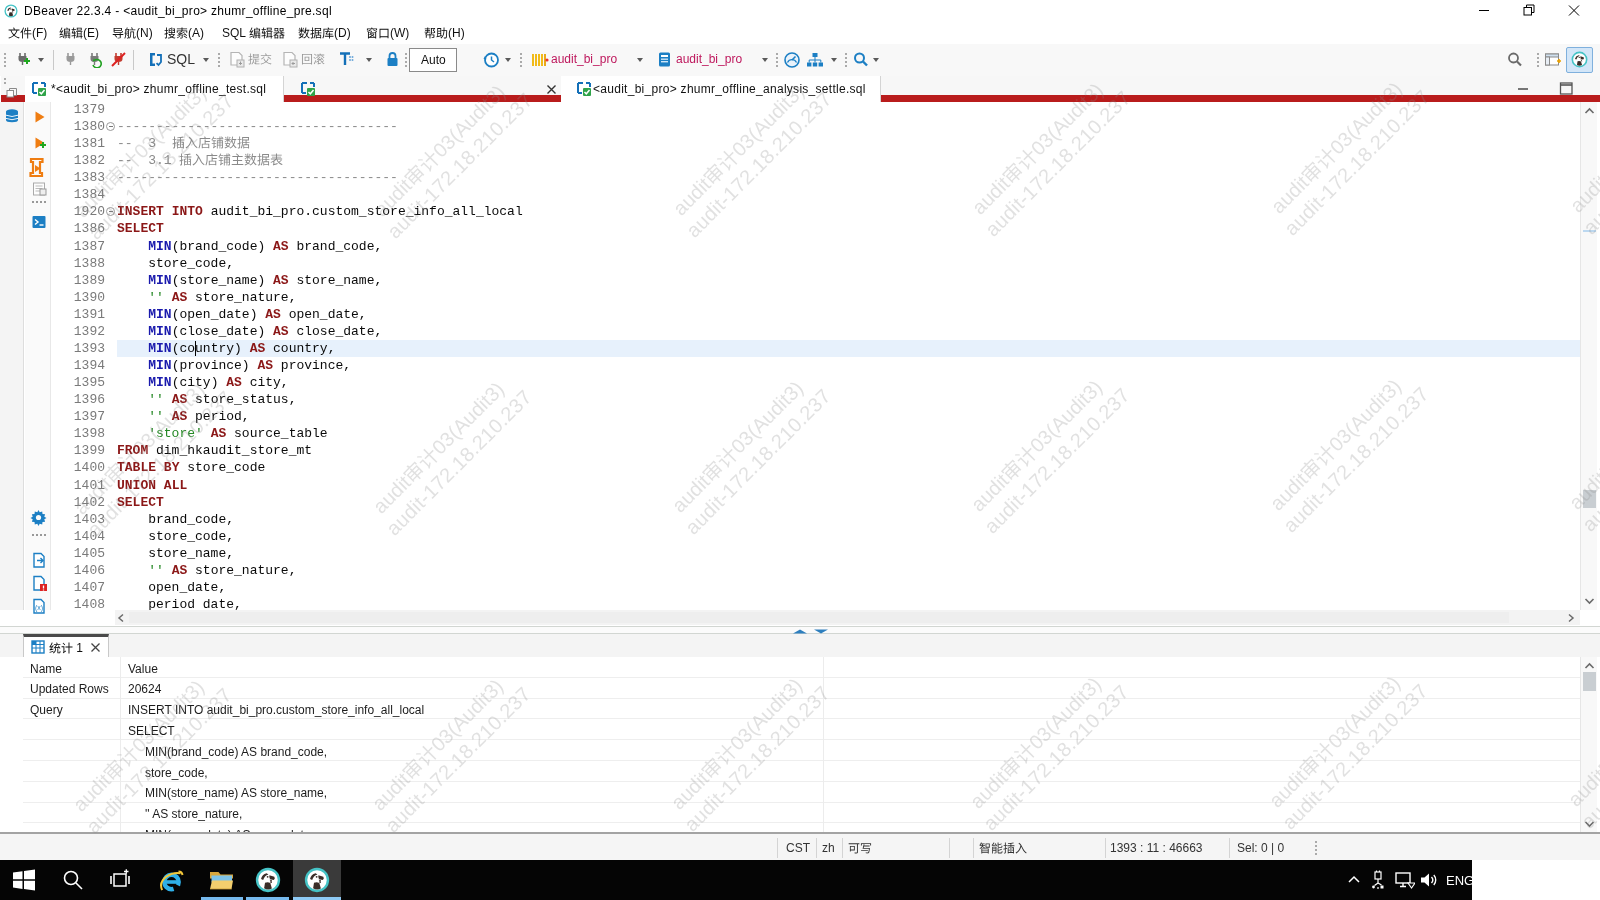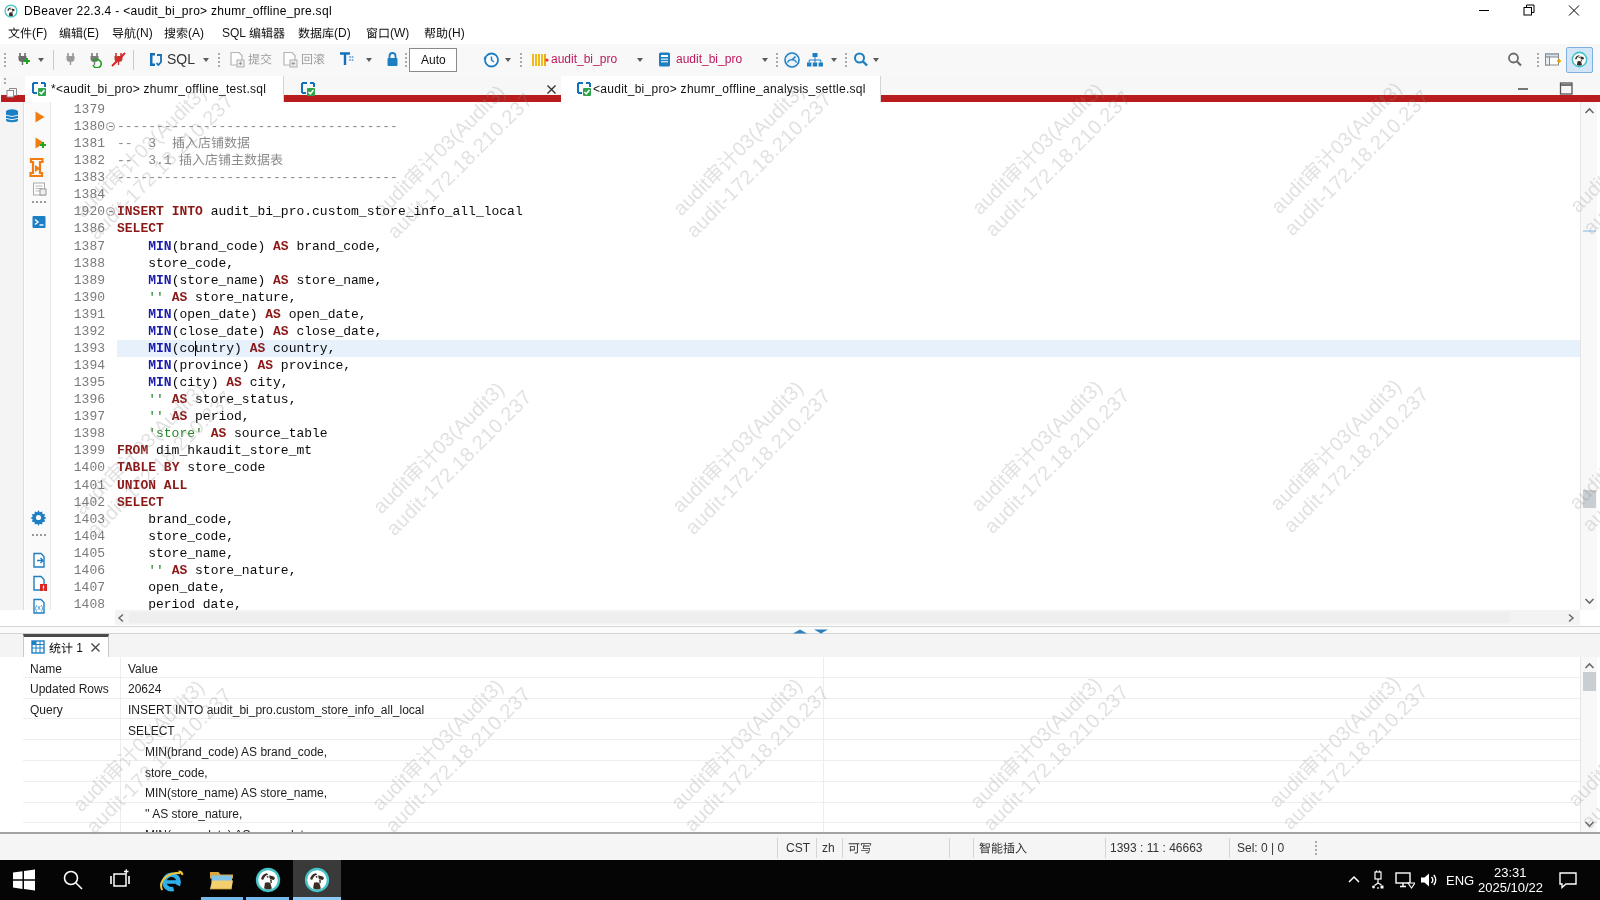--- a/index.html
+++ b/index.html
@@ -51,21 +51,21 @@
 #rtabs{position:absolute;left:0;top:634px;width:1600px;height:23px;background:#f4f4f4}
 #rtab{position:absolute;left:23px;top:0;width:86px;height:23px;background:#fff;border:1px solid #c9c9c9;border-top:3px solid #4a4a4a;border-bottom:none;font-size:12px;color:#111}
 #grid{position:absolute;left:0;top:657px;width:1600px;height:175px;background:#fff;font-size:12px;color:#1c1c1c;overflow:hidden}
 .grow{position:absolute;left:23px;width:1557px;height:20.8px;border-bottom:1px solid #eeeeee}
 .gv{position:absolute;top:0;width:1px;height:175px;background:#ececec}
 
 #status{position:absolute;left:0;top:832px;width:1600px;height:28px;background:#f5f5f5;border-top:2px solid #a3a3a3;font-size:12px;color:#333}
 #status span{position:absolute;top:7px}
 .ssep{position:absolute;top:4px;width:1px;height:20px;background:#d4d4d4}
 
-#task{position:absolute;left:0;top:860px;width:1600px;height:40px;background:#050505}
+#task{position:absolute;left:0;top:860px;width:1472px;height:40px;background:#050505}
 .tcell{position:absolute;top:0;width:46px;height:40px}
 .tline{position:absolute;top:37px;height:3px;background:#76b9ed}
 
 #wm{position:absolute;left:0;top:0;width:1600px;height:860px;pointer-events:none;z-index:50;overflow:hidden}
 .wmc{position:absolute;font-size:20px;line-height:24.6px;color:rgba(140,140,140,0.26);white-space:nowrap;transform:rotate(-45deg);transform-origin:1px 19px}
 </style></head><body>
 <svg width="0" height="0" style="position:absolute">
     <defs>
       <path id="c0" transform="matrix(.001,0,0,-.001,0,.88)" d="M423 823C453 774 485 707 497 666L580 693C566 734 531 799 501 847ZM50 664V590H206C265 438 344 307 447 200C337 108 202 40 36 -7C51 -25 75 -60 83 -78C250 -24 389 48 502 146C615 46 751 -28 915 -73C928 -52 950 -20 967 -4C807 36 671 107 560 201C661 304 738 432 796 590H954V664ZM504 253C410 348 336 462 284 590H711C661 455 592 344 504 253Z"></path>
       <path id="c1" transform="matrix(.001,0,0,-.001,0,.88)" d="M317 341V268H604V-80H679V268H953V341H679V562H909V635H679V828H604V635H470C483 680 494 728 504 775L432 790C409 659 367 530 309 447C327 438 359 420 373 409C400 451 425 504 446 562H604V341ZM268 836C214 685 126 535 32 437C45 420 67 381 75 363C107 397 137 437 167 480V-78H239V597C277 667 311 741 339 815Z"></path>

